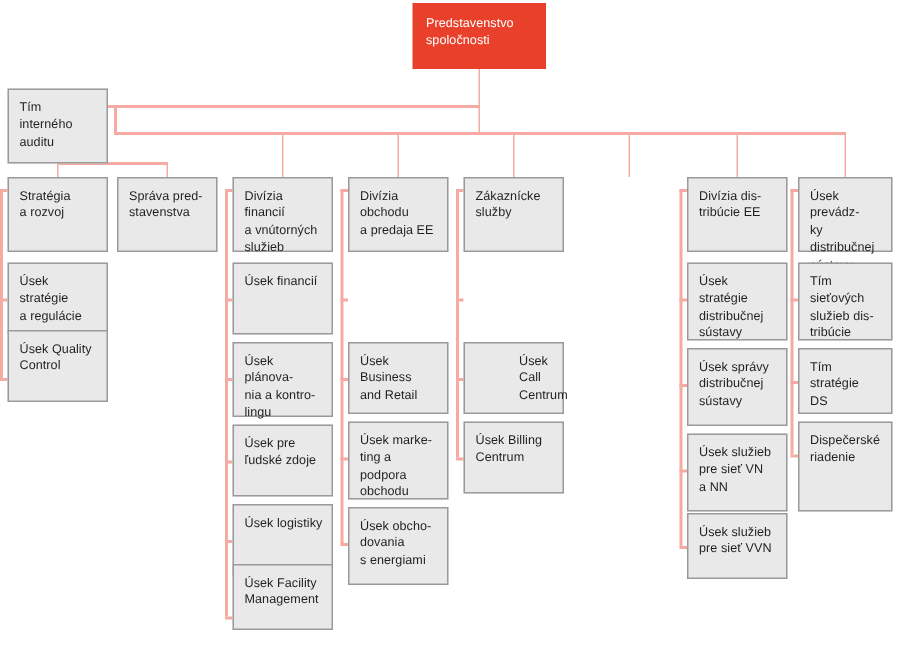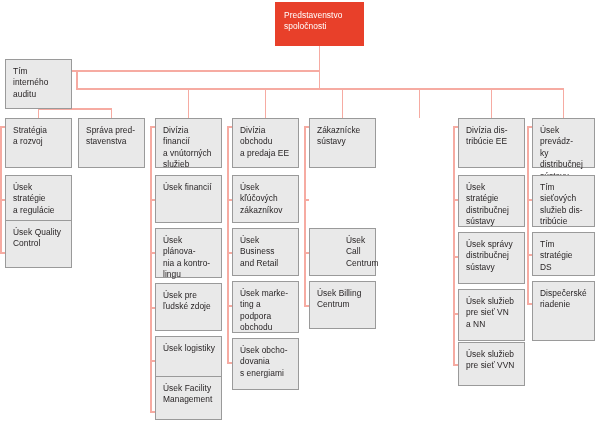--- a/index.html
+++ b/index.html
@@ -88,36 +88,34 @@
     <div class="conn" style="left: 150px; top: 411px; width: 5px; height: 1.6px; background: rgb(246, 171, 162);"></div>
     <div class="node" style="left: 155px; top: 376px; width: 67px; height: 44px;">Úsek Facility
 Management</div>
     <div class="conn" style="left: 264.7px; top: 88px; width: 1.6px; height: 30px; background: rgb(246, 171, 162);"></div>
     <div class="node" style="left: 232px; top: 118px; width: 67px; height: 50px;">Divízia
 obchodu
 a predaja EE</div>
     <div class="conn" style="left: 227px; top: 126px; width: 1.6px; height: 236px; background: rgb(246, 171, 162);"></div>
     <div class="conn" style="left: 227px; top: 126px; width: 5px; height: 1.6px; background: rgb(246, 171, 162);"></div>
     <div class="conn" style="left: 227px; top: 199px; width: 5px; height: 1.6px; background: rgb(246, 171, 162);"></div>
-    <div class="node" style="left: 232px; top: 175px; width: 67px; height: 48px;">Úsek kľúčových
-zákazníkov</div>
     <div class="conn" style="left: 227px; top: 252px; width: 5px; height: 1.6px; background: rgb(246, 171, 162);"></div>
     <div class="node" style="left: 232px; top: 228px; width: 67px; height: 48px;">Úsek Business
 and Retail</div>
     <div class="conn" style="left: 227px; top: 305px; width: 5px; height: 1.6px; background: rgb(246, 171, 162);"></div>
     <div class="node" style="left: 232px; top: 281px; width: 67px; height: 52px;">Úsek marke-
 ting a podpora
 obchodu</div>
     <div class="conn" style="left: 227px; top: 362px; width: 5px; height: 1.6px; background: rgb(246, 171, 162);"></div>
     <div class="node" style="left: 232px; top: 338px; width: 67px; height: 52px;">Úsek obcho-
 dovania
 s energiami</div>
     <div class="conn" style="left: 341.7px; top: 88px; width: 1.6px; height: 30px; background: rgb(246, 171, 162);"></div>
     <div class="node" style="left: 309px; top: 118px; width: 67px; height: 50px;">Zákaznícke
-sústavy</div>
+služby</div>
     <div class="conn" style="left: 304px; top: 126px; width: 1.6px; height: 179px; background: rgb(246, 171, 162);"></div>
     <div class="conn" style="left: 304px; top: 126px; width: 5px; height: 1.6px; background: rgb(246, 171, 162);"></div>
     <div class="conn" style="left: 304px; top: 199px; width: 5px; height: 1.6px; background: rgb(246, 171, 162);"></div>
     <div class="conn" style="left: 304px; top: 252px; width: 5px; height: 1.6px; background: rgb(246, 171, 162);"></div>
     <div class="node" style="left: 309px; top: 228px; width: 67px; height: 48px; padding-left: 36px;">Úsek Call
 Centrum</div>
     <div class="conn" style="left: 304px; top: 305px; width: 5px; height: 1.6px; background: rgb(246, 171, 162);"></div>
     <div class="node" style="left: 309px; top: 281px; width: 67px; height: 48px;">Úsek Billing
 Centrum</div>
     <div class="conn" style="left: 418.7px; top: 88px; width: 1.6px; height: 30px; background: rgb(246, 171, 162);"></div>

